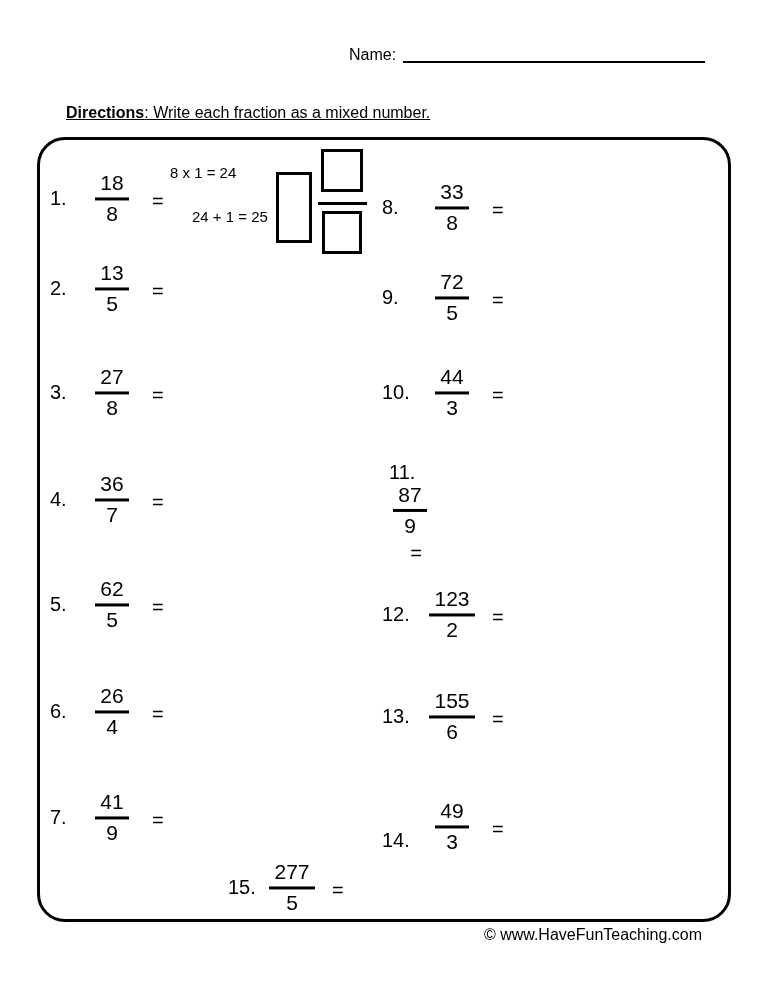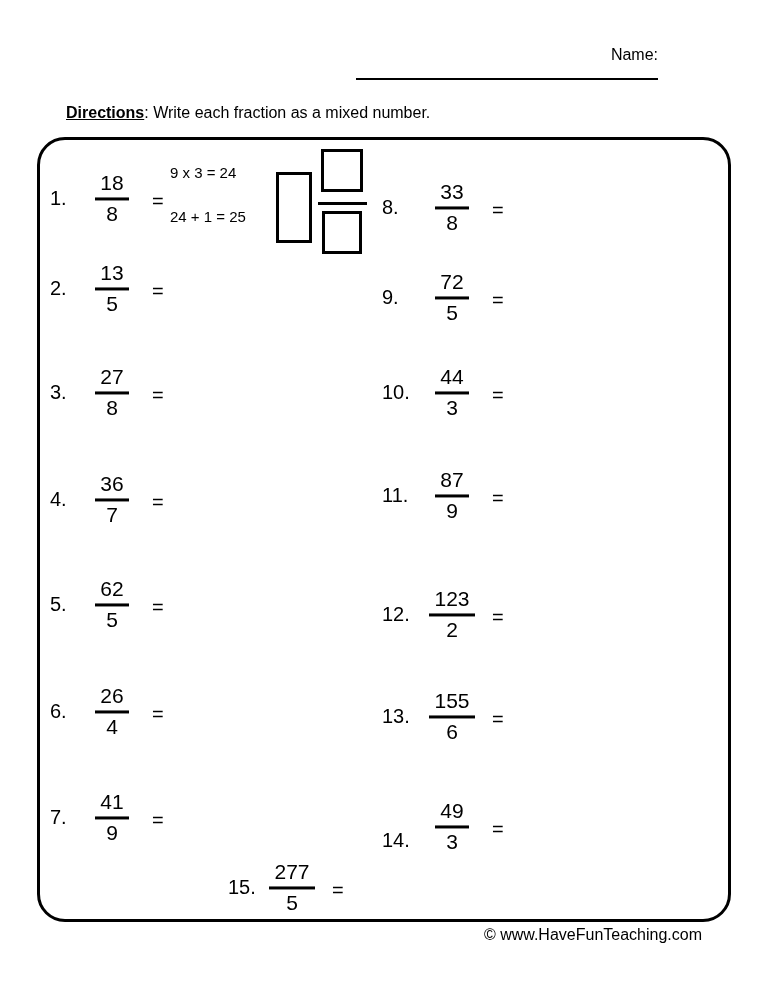--- a/index.html
+++ b/index.html
@@ -4,31 +4,31 @@
 <style>
   html,body { margin:0; padding:0; background:#e8e8e8; }
   .page {
     position:relative; width:772px; height:1000px; margin:0 auto;
     background:#ffffff; color:#000;
     font-family:"Liberation Sans", sans-serif;
     overflow:hidden;
   }
 
   
-  .name-row { position:absolute; left:349px; top:46px; display:flex; align-items:flex-end;flex-direction:column; }
+  .name-row { position:absolute; left:349px; top:46px; display:flex; align-items:center; }
   .name-label { font-size:16px; line-height:17px; }
   .name-line { width:302px; height:15px; border-bottom:2px solid #000; margin-left:7px; }
 
   .title-wrap { position:absolute; left:0; top:62px; width:100%; text-align:center; }
   .title {
     display:inline-block; font-size:32px; font-weight:bold; line-height:1.0;
     border-bottom:3px solid #000; padding:0 3px 3px 3px; letter-spacing:0px;
   }
 
-  .directions { position:absolute; left:66px; top:103px; font-size:16px; line-height:20px; }
+  .directions { position:absolute; left:66px; top:103px; font-size:16px; line-height:20px;text-decoration:underline; }
   .dir-label { font-weight:bold; text-decoration:underline; }
 
   
   .problems-box {
     position:absolute; left:37px; top:137px;
     width:694px; height:785px; box-sizing:border-box;
     border:3px solid #000; border-radius:28px;
   }
 
   
@@ -36,21 +36,21 @@
   .pnum { font-size:20px; text-align:left; flex:0 0 auto; }
   .fracwrap { width:56px; display:flex; justify-content:center; flex:0 0 auto; }
   .frac { display:inline-block; text-align:center; font-size:21px; line-height:1.05; }
   .frac .ftop { display:block; padding:0 5px 3px 5px; border-bottom:3px solid #000; }
   .frac .fbot { display:block; padding-top:3px; }
   .eq { font-size:20px; margin-left:12px; margin-top:5px; }
 
   
   .ex-work { position:absolute; left:130px; top:24px; font-size:15px; }
   .ex-line { height:18px; line-height:18px; white-space:nowrap; }
-  .ex-line + .ex-line { margin-top:26px; }
+  .ex-line + .ex-line { margin-top:26px;margin-left:22px; }
 
   .whole-box {
     position:absolute; left:236px; top:32px; width:36px; height:71px;
     box-sizing:border-box; border:3px solid #000; background:#fff;
   }
   .num-box {
     position:absolute; left:281px; top:9px; width:42px; height:43px;
     box-sizing:border-box; border:3px solid #000; background:#fff;
   }
   .ans-bar { position:absolute; left:278px; top:62px; width:49px; height:3px; background:#000; }
@@ -73,21 +73,21 @@
   </div>
 
 
   <div class="directions">
     <span class="dir-label">Directions</span><span>: Write each fraction as a mixed number.</span>
   </div>
 
   <div class="problems-box" id="problems-box">
 
     <div class="ex-work">
-      <div class="ex-line">9 x 3 = 24</div>
+      <div class="ex-line">8 x 1 = 24</div>
       <div class="ex-line">24 + 1 = 25</div>
     </div>
 
     <div class="whole-box"></div>
     <div class="num-box"></div>
     <div class="ans-bar"></div>
     <div class="den-box"></div>
 
   <div class="problem" style="left: 10px; top: 59px;">
         <span class="pnum" style="width: 34px;">1.</span>
@@ -182,21 +182,21 @@
       <div class="problem" style="left: 342px; top: 253px;">
         <span class="pnum" style="width: 42px;">10.</span>
         <span class="fracwrap">
           <span class="frac">
             <span class="ftop">44</span>
             <span class="fbot">3</span>
           </span>
         </span>
         <span class="eq">=</span>
       </div>
-      <div class="problem" style="left: 342px; top: 356px;">
+      <div class="problem" style="left: 342px; top: 373px; flex-direction: column;">
         <span class="pnum" style="width: 42px;">11.</span>
         <span class="fracwrap">
           <span class="frac">
             <span class="ftop">87</span>
             <span class="fbot">9</span>
           </span>
         </span>
         <span class="eq">=</span>
       </div>
       <div class="problem" style="left: 342px; top: 475px;">

